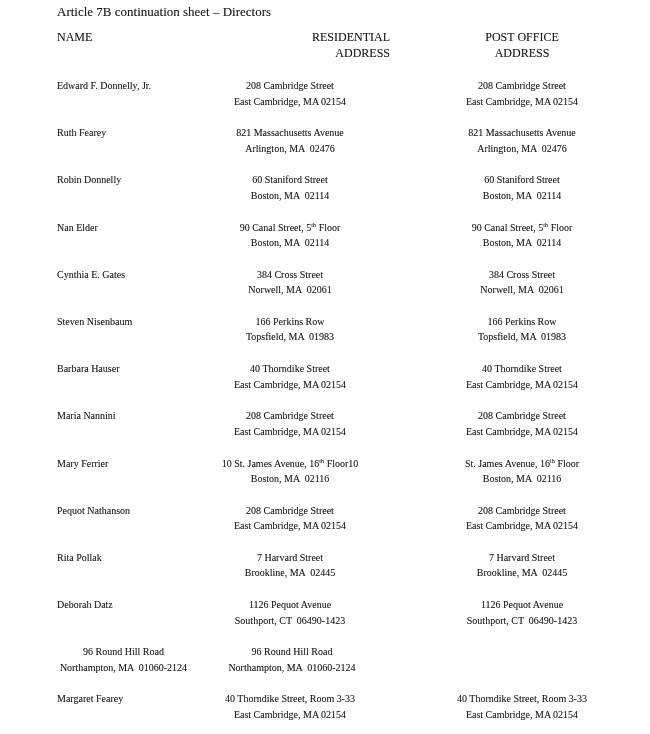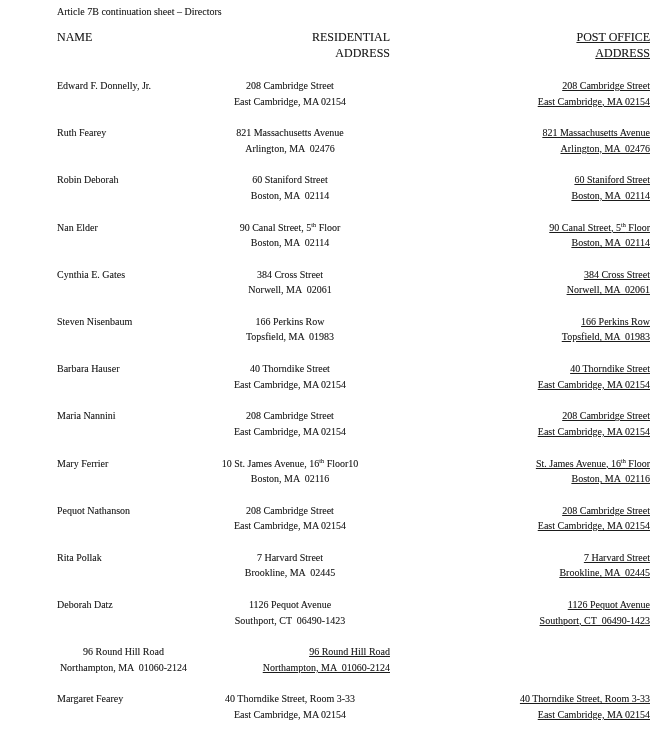--- a/index.html
+++ b/index.html
@@ -16,21 +16,21 @@
     text-shadow: 0 0 0.5px rgba(27,27,27,0.35);
   }
   .page {
     box-sizing: border-box;
     width: 650px;
     height: 734px;
     padding: 4px 0 0 57px;
     background: #ffffff;
   }
   .doc-title {
-    font-size: 10px;
+    font-size: 13px;
     line-height: 15px;
     white-space: nowrap;
   }
   .cols {
     display: grid;
     grid-template-columns: 133px 200px 1fr;
   }
   .hdr {
     margin-top: 11px;
     font-size: 12px;
@@ -39,21 +39,21 @@
   .hdr .c2 { padding-left: 35px; text-align: right; }
   .hdr .c3 { padding-left: 4px; }
   .rows { margin-top: 17px; }
   .row {
     margin-bottom: 16.2px;
     font-size: 10px;
     line-height: 15.5px;
   }
   .c1 { white-space: nowrap; }
   .c2 { text-align: center; }
-  .c3 { padding-left: 4px; text-align: right; text-decoration: underline; }
+  .c3 { padding-left: 4px; text-align: center; }
   .addr-line { white-space: pre; }
   sup {
     font-size: 0.62em;
     line-height: 0;
     vertical-align: super;
     letter-spacing: 0;
   }
 </style>
 </head>
 <body>
@@ -94,21 +94,21 @@
         <div class="addr-line">821 Massachusetts Avenue</div>
         <div class="addr-line">Arlington, MA  02476</div>
       </div>
       <div class="c3">
         <div class="addr-line">821 Massachusetts Avenue</div>
         <div class="addr-line">Arlington, MA  02476</div>
       </div>
     </div>
 
     <div class="row cols">
-      <div class="c1">Robin Deborah</div>
+      <div class="c1">Robin Donnelly</div>
       <div class="c2">
         <div class="addr-line">60 Staniford Street</div>
         <div class="addr-line">Boston, MA  02114</div>
       </div>
       <div class="c3">
         <div class="addr-line">60 Staniford Street</div>
         <div class="addr-line">Boston, MA  02114</div>
       </div>
     </div>
 

